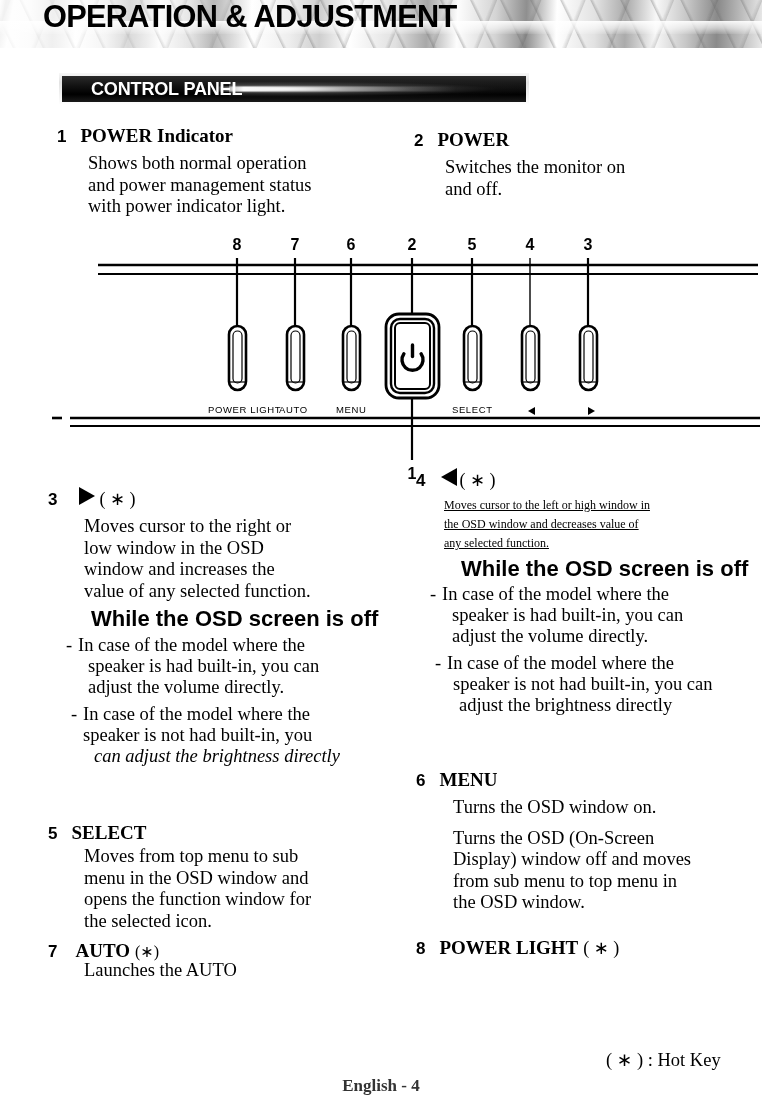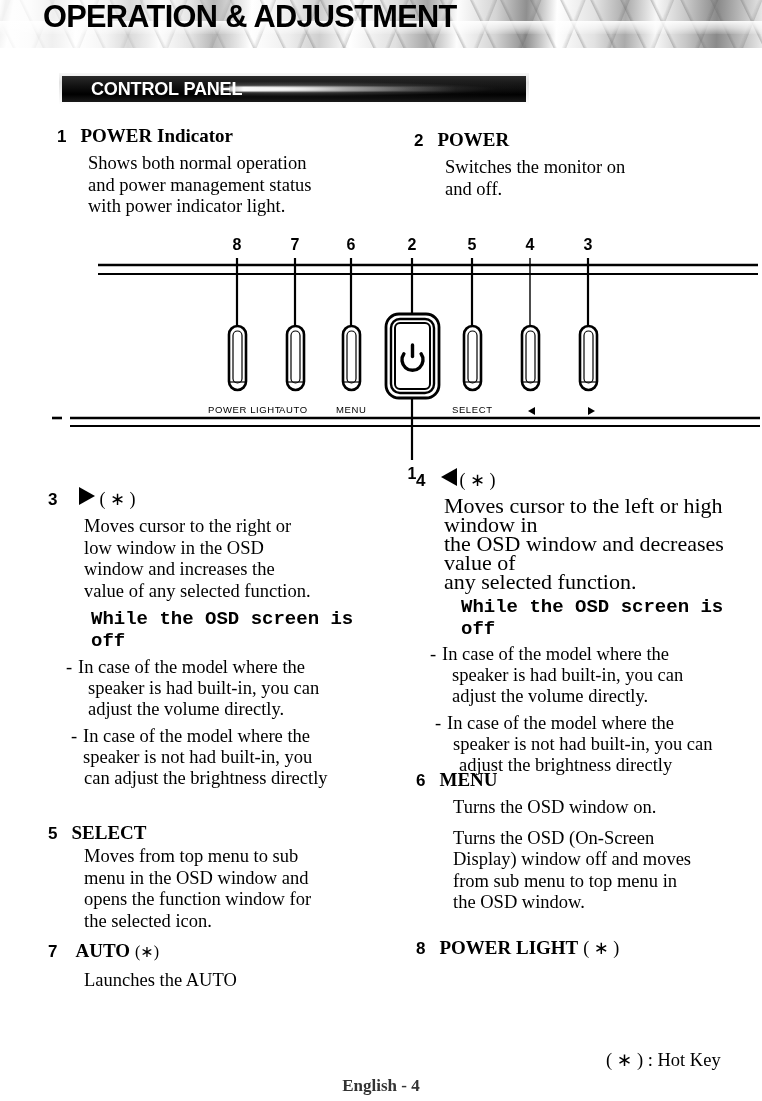--- a/index.html
+++ b/index.html
@@ -158,27 +158,28 @@
     font-size: 18px;
     line-height: 1;
   }
   .body-text {
     font-family: "Liberation Serif", serif;
     font-size: 18.5px;
     line-height: 21.5px;
   }
   .body-small {
     font-family: "Liberation Serif", serif;
+    font-size: 12px;
+    line-height: 19px;
+    text-decoration: underline;
+  }
+  .bold-line {
+    font-family: Liberation Sans, sans-serif;
+    font-weight: bold;
     font-size: 22px;
-    line-height: 19px;
-  }
-  .bold-line {
-    font-family: Liberation Mono, monospace;
-    font-weight: bold;
-    font-size: 19px;
     line-height: 22px;
   }
   .bullet-row {
     display: flex;
     font-family: "Liberation Serif", serif;
     font-size: 18.5px;
     line-height: 21px;
   }
   .bullet-dash { width: 12px; flex: none; }
   .tri {
@@ -384,21 +385,21 @@
         <span style="display:block">In case of the model where the</span>
         <span style="display:block; margin-left:10px;">speaker is had built-in, you can</span>
         <span style="display:block; margin-left:10px;">adjust the volume directly.</span>
       </span>
     </div>
     <div class="bullet-row" style="margin-top:6px; margin-left:5px;">
       <span class="bullet-dash">-</span>
       <span>
         <span style="display:block">In case of the model where the</span>
         <span style="display:block; ">speaker is not had built-in, you</span>
-        <span style="display:block; margin-left:1px;">can adjust the brightness directly</span>
+        <span style="display:block; margin-left:11px;font-style:italic;">can adjust the brightness directly</span>
       </span>
     </div>
   </div>
 </div>
 
 <div class="item" style="left:48px; top:823px; width:350px;">
   <div class="item-head">
     <span class="num">5</span>
     <span class="head-label" style="margin-left:14px;">SELECT</span>
   </div>
@@ -409,21 +410,21 @@
     <div>the selected icon.</div>
   </div>
 </div>
 
 <div class="item" style="left:48px; top:941px; width:350px;">
   <div class="item-head">
     <span class="num">7</span>
     <span class="head-label" style="margin-left:18px;">AUTO</span>
     <span class="head-hot" style="margin-left:5px; font-size:16px;">(∗)</span>
   </div>
-  <div class="body-text" style="margin-left:36px; margin-top:10px;">
+  <div class="body-text" style="margin-left:36px; ">
     <div>Launches the AUTO</div>
   </div>
 </div>
 
 <div class="item" style="left:416px; top:468px; width:346px;">
   <div class="item-head">
     <span class="num">4</span>
     <span class="tri tri-left" style="margin-left:16px;"></span>
     <span class="head-hot" style="margin-left:2px;">( ∗ )</span>
   </div>

